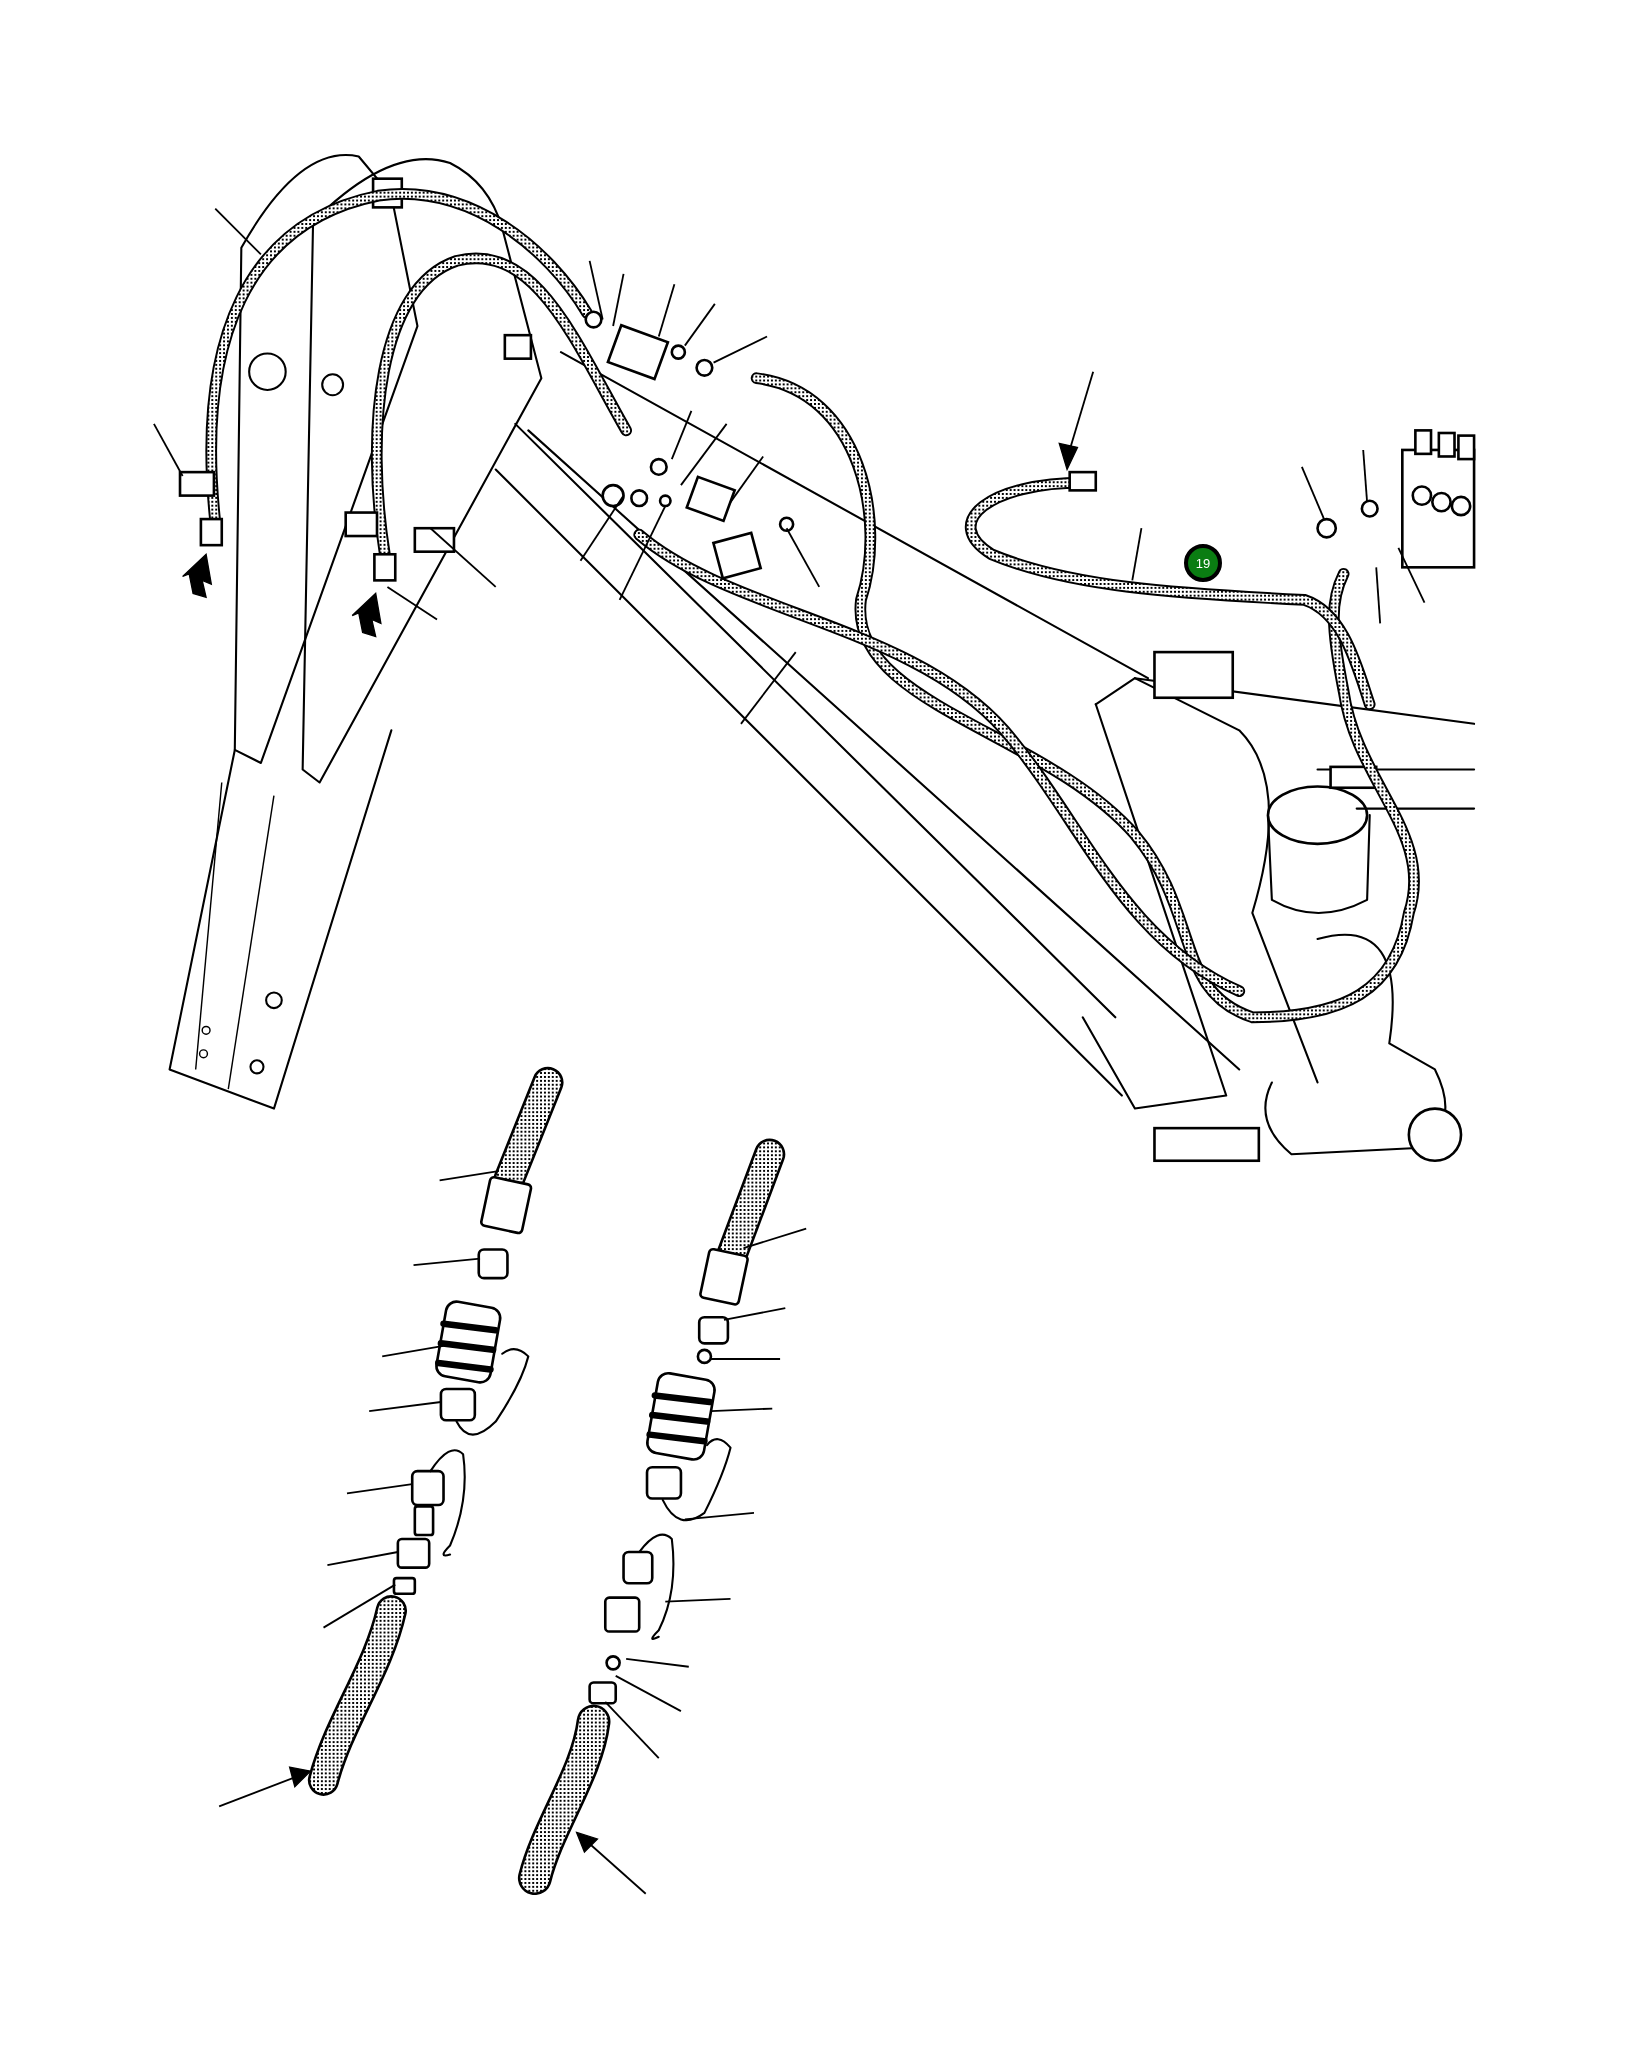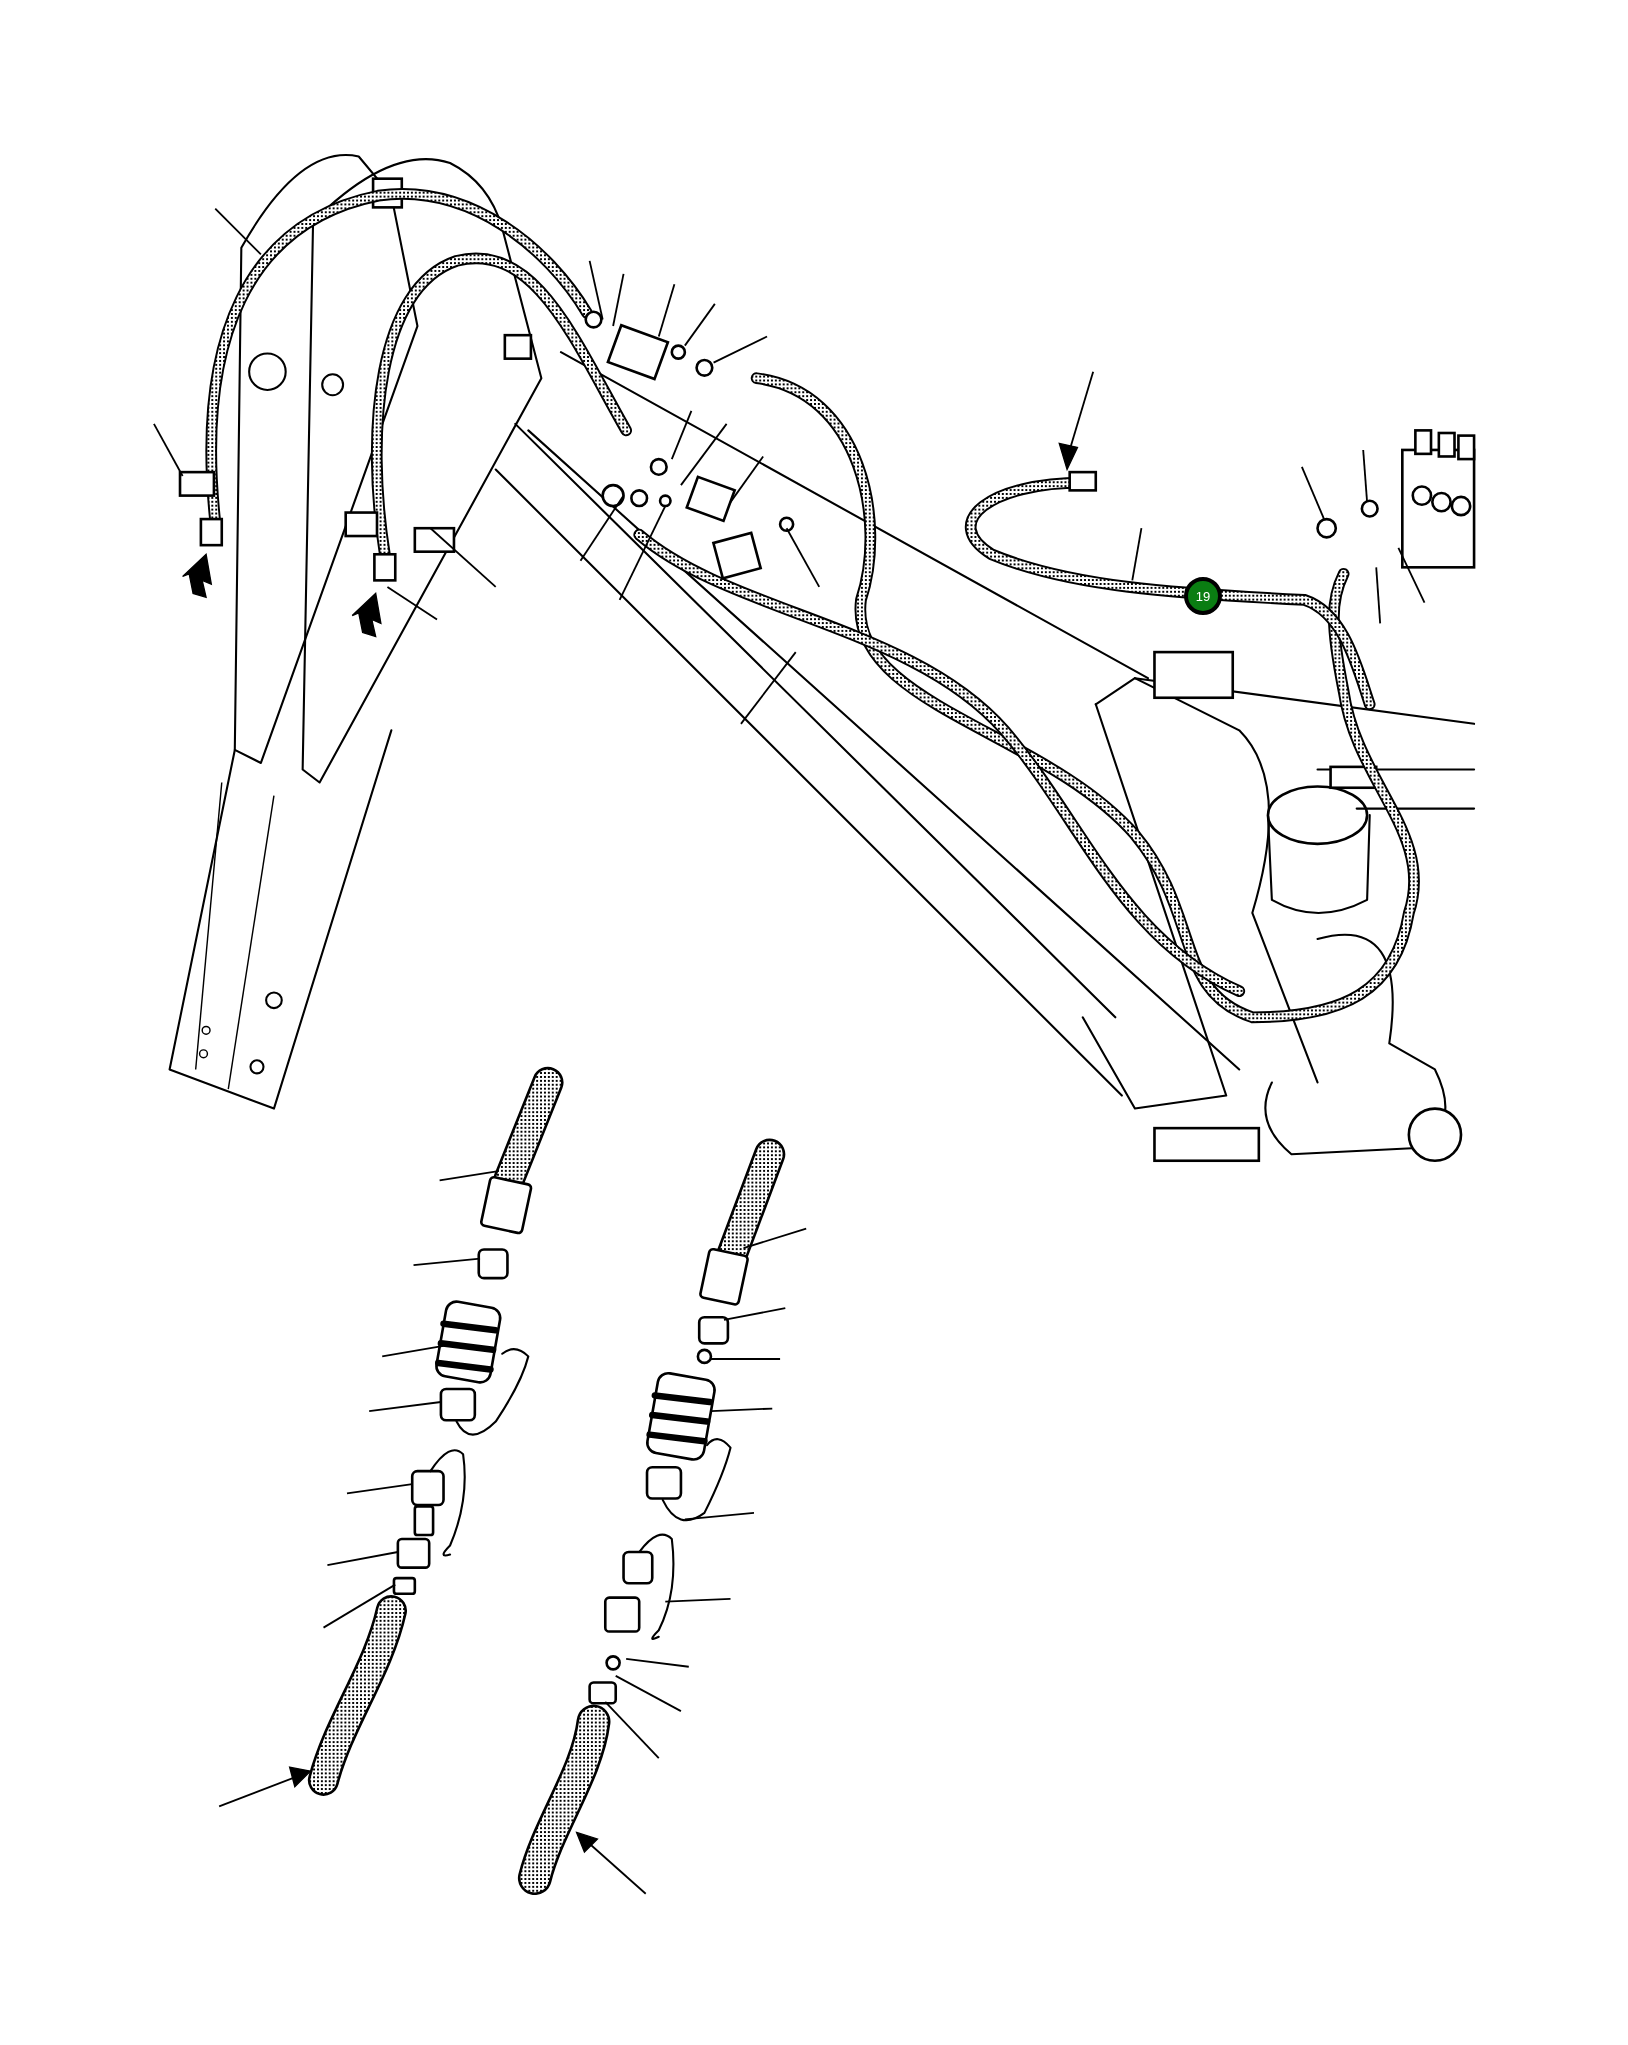--- a/index.html
+++ b/index.html
@@ -206,13 +206,13 @@
     <path class="solid" d="M278,485 L275,470 L270,472 L288,455 L292,478 L285,475 L288,488 Z"></path>
     <line class="leader" x1="838" y1="285" x2="820" y2="345"></line>
     <path class="solid" d="M812,340 L826,343 L818,360 Z"></path>
     <line class="leader" x1="168" y1="1385" x2="228" y2="1362"></line>
     <path class="solid" d="M222,1355 L238,1358 L226,1370 Z"></path>
     <line class="leader" x1="495" y1="1452" x2="450" y2="1412"></line>
     <path class="solid" d="M442,1405 L458,1410 L448,1420 Z"></path>
   </g>
 </svg>
 
-<div class="callout-badge" style="left:1184px; top:577px;">19</div>
+<div class="callout-badge" style="left:1184px; top:544px;">19</div>
 
 </body></html>

